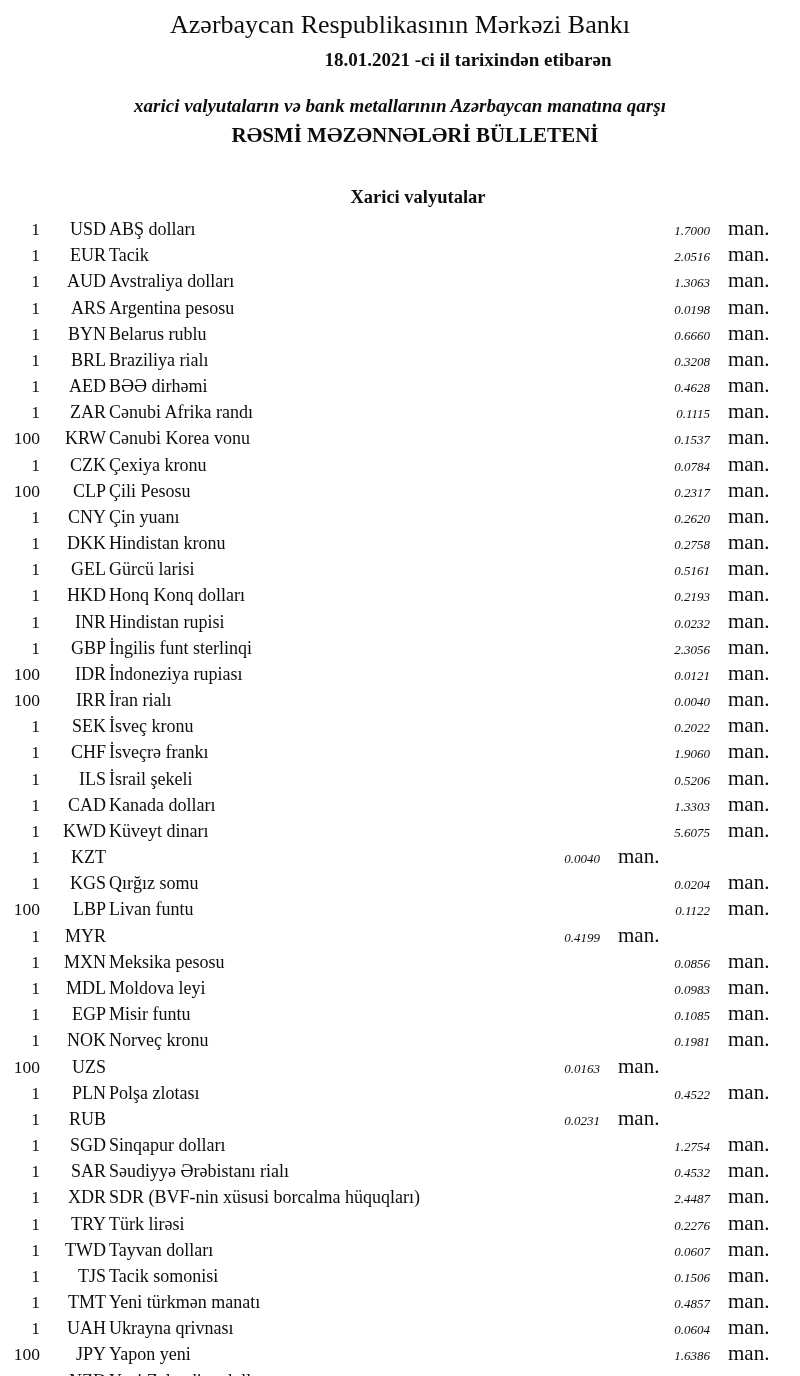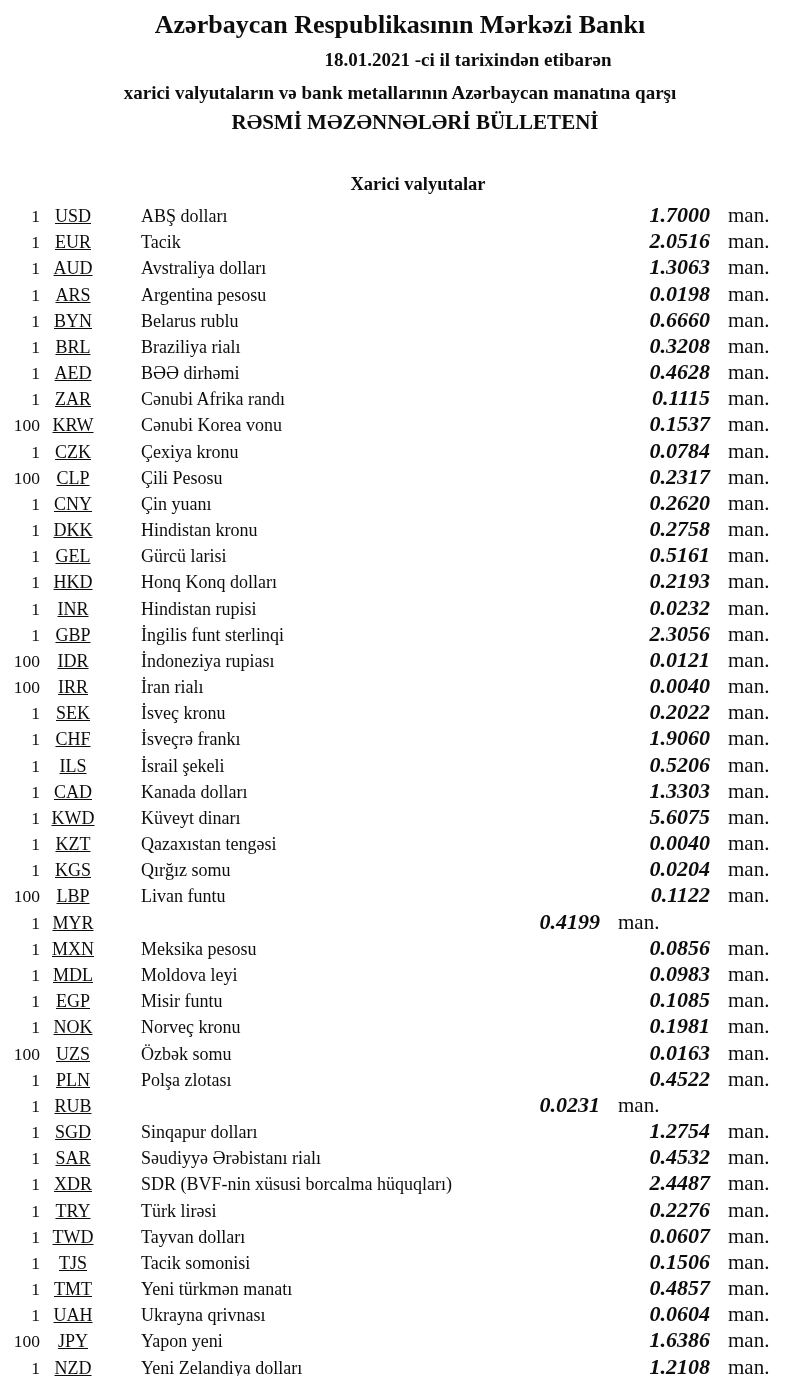--- a/index.html
+++ b/index.html
@@ -14,34 +14,35 @@
     width: 800px;
     height: 1376px;
     background: #ffffff;
     overflow: hidden;
   }
   .doc-header { text-align: center; }
   .bank-title {
     padding-top: 8px;
     font-size: 26px;
     line-height: 34px;
-    font-weight: bold;
+    font-weight: normal;
   }
   .date-line {
     margin-top: 5px;
     font-size: 19px;
     line-height: 26px;
     font-weight: bold;
     transform: translateX(68px);
   }
   .subtitle-line {
-    margin-top: 6px;
+    margin-top: 19px;
     font-size: 19px;
     line-height: 27px;
     font-weight: bold;
+    font-style: italic;
   }
   .bulletin-line {
     margin-top: 2px;
     font-size: 21px;
     line-height: 28px;
     font-weight: bold;
     transform: translateX(15px);
   }
   .section-title {
     margin-top: 36px;
@@ -59,35 +60,33 @@
     grid-template-columns: 40px 66px 1fr 110px 90px;
     align-items: baseline;
     height: 26.18px;
     line-height: 26.18px;
   }
   .col-qty {
     text-align: right;
     font-size: 17.5px;
   }
   .col-code {
-    text-align: center;
+    text-align: right;
     font-size: 18px;
-    text-decoration: underline;
   }
   .col-name {
     padding-left: 3px;
     font-size: 18px;
     white-space: nowrap;
     overflow: hidden;
-    margin-left: 32px;
   }
   .col-rate {
     text-align: right;
-    font-size: 22px;
-    font-weight: bold;
+    font-size: 13px;
+    font-weight: normal;
     font-style: italic;
   }
   .col-unit {
     padding-left: 18px;
     font-size: 21px;
   }
 </style>
 </head>
 <body>
 
@@ -291,21 +290,20 @@
     <span class="col-qty">1</span>
     <span class="col-code">KWD</span>
     <span class="col-name">Küveyt dinarı</span>
     <span class="col-rate">5.6075</span>
     <span class="col-unit">man.</span>
   </div>
 
   <div class="rate-row">
     <span class="col-qty">1</span>
     <span class="col-code">KZT</span>
-    <span class="col-name">Qazaxıstan tengəsi</span>
     <span class="col-rate">0.0040</span>
     <span class="col-unit">man.</span>
   </div>
 
   <div class="rate-row">
     <span class="col-qty">1</span>
     <span class="col-code">KGS</span>
     <span class="col-name">Qırğız somu</span>
     <span class="col-rate">0.0204</span>
     <span class="col-unit">man.</span>
@@ -354,21 +352,20 @@
     <span class="col-qty">1</span>
     <span class="col-code">NOK</span>
     <span class="col-name">Norveç kronu</span>
     <span class="col-rate">0.1981</span>
     <span class="col-unit">man.</span>
   </div>
 
   <div class="rate-row">
     <span class="col-qty">100</span>
     <span class="col-code">UZS</span>
-    <span class="col-name">Özbək somu</span>
     <span class="col-rate">0.0163</span>
     <span class="col-unit">man.</span>
   </div>
 
   <div class="rate-row">
     <span class="col-qty">1</span>
     <span class="col-code">PLN</span>
     <span class="col-name">Polşa zlotası</span>
     <span class="col-rate">0.4522</span>
     <span class="col-unit">man.</span>

